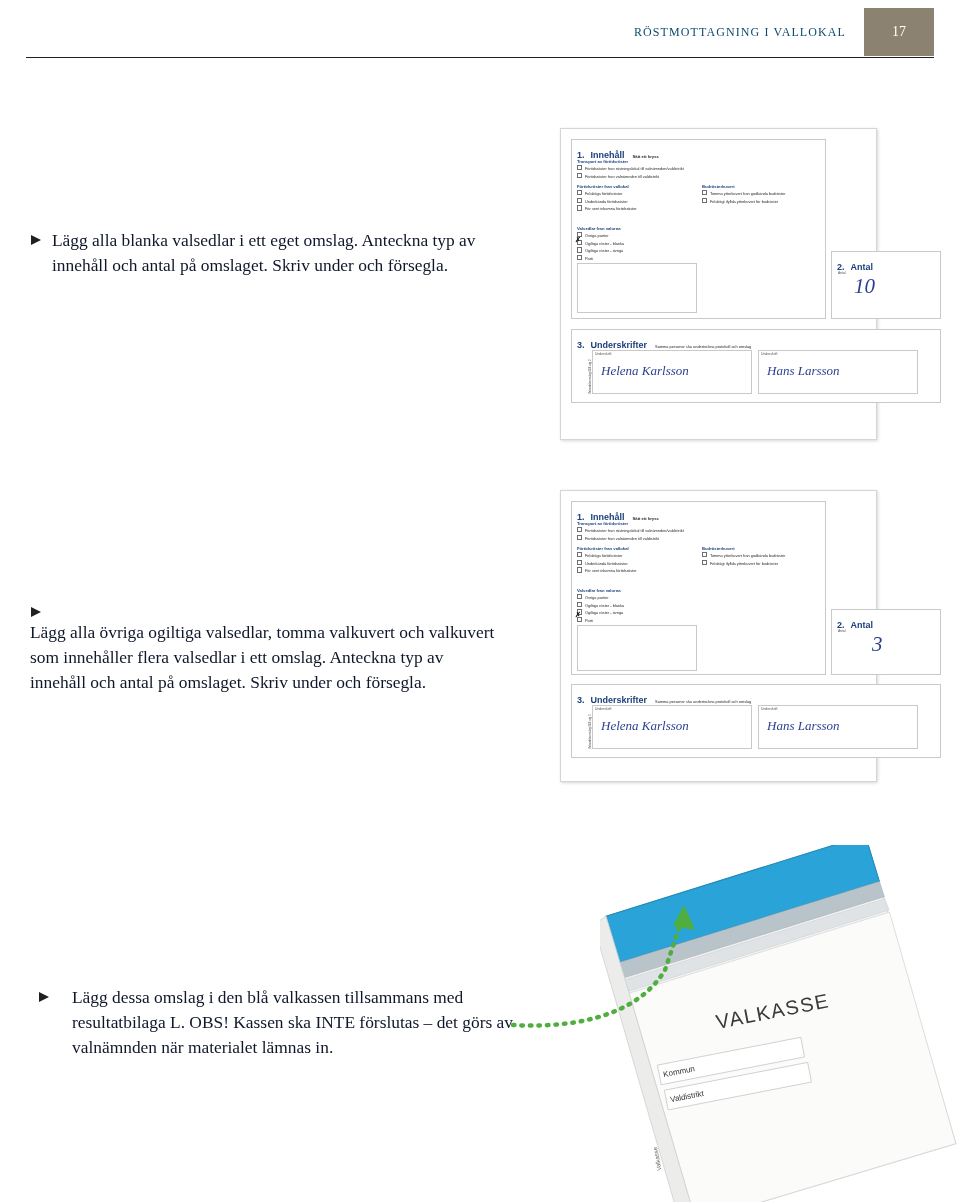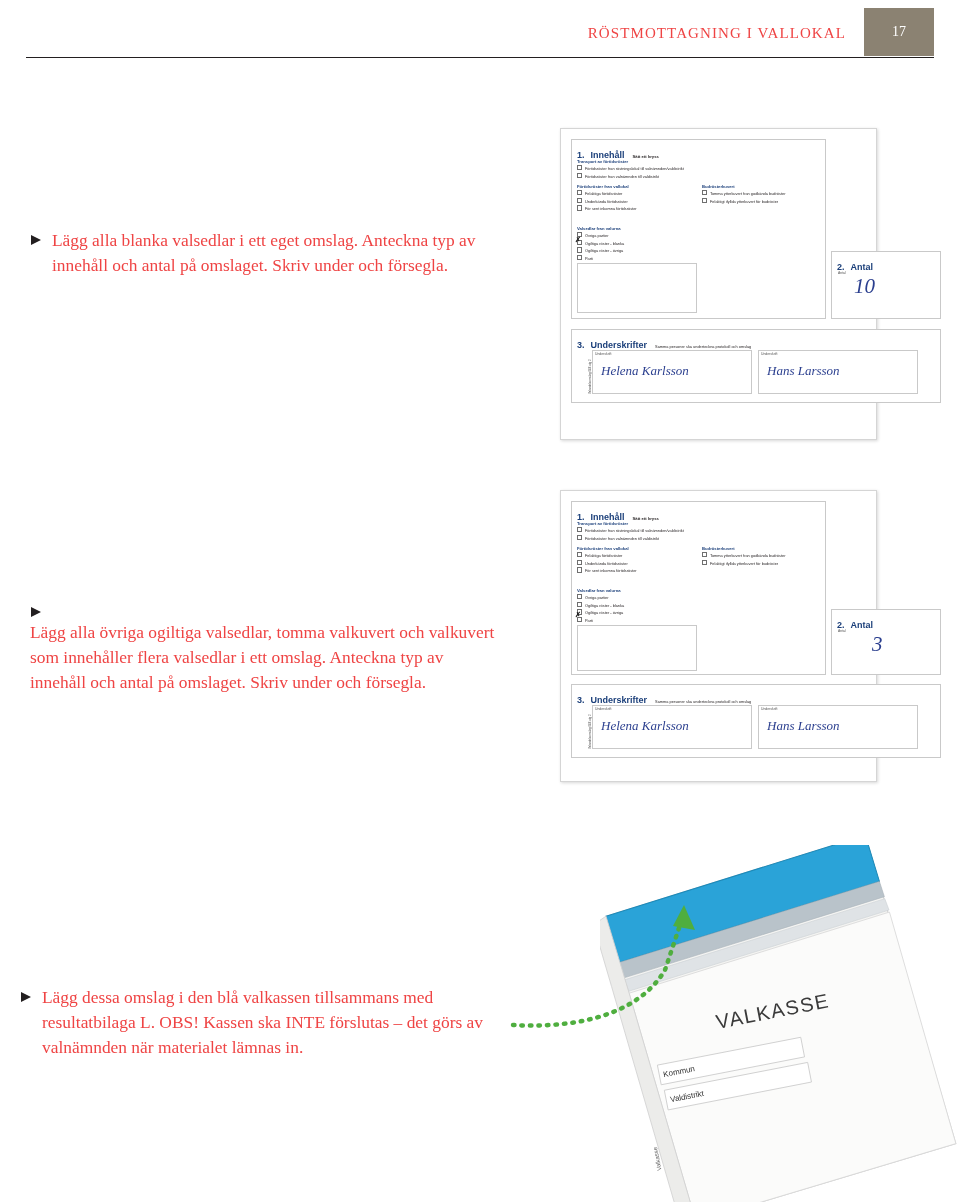--- a/index.html
+++ b/index.html
@@ -11,21 +11,21 @@
   
   .page-header{
     position:absolute;left:0;top:0;width:960px;height:60px;
   }
   .header-rule{
     position:absolute;left:26px;top:57px;width:908px;height:1px;background:#231f20;
   }
   .header-title{
     position:absolute;right:114px;top:25px;
     font-family:"Liberation Serif", serif;
-    font-size:15px;letter-spacing:1.1px;color:#ef4444;
+    font-size:12px;letter-spacing:1.1px;color:#0c4a6e;
     text-align:right;white-space:nowrap;
   }
   .header-pagebox{
     position:absolute;left:864px;top:8px;width:70px;height:48px;
     background:#8b8272;
   }
   .header-pagenum{
     position:absolute;left:864px;top:8px;width:70px;height:48px;
     color:#ffffff;font-size:14px;font-family:"Liberation Serif", serif;
     display:flex;align-items:center;justify-content:center;
@@ -34,25 +34,25 @@
   
   .instruction{
     position:absolute;display:flex;align-items:flex-start;
   }
   .bullet{
     width:14px;flex:0 0 14px;margin-top:6px;margin-right:8px;
   }
   .bullet svg{display:block;}
   .instr-text{
     font-family:"Liberation Serif", serif;
-    font-size:17.4px;line-height:25px;color:#ef4444;
+    font-size:17.4px;line-height:25px;color:#0f172a;
   }
   #instr-1{left:30px;top:228px;width:470px;}
   #instr-2{left:30px;top:600px;width:470px;flex-direction:column;}
-  #instr-3{left:20px;top:985px;width:480px;}
+  #instr-3{left:38px;top:985px;width:480px;gap:12px;}
 
   
   .form{
     position:absolute;background:#ffffff;
     border:1px solid #d5d5d5;
     box-shadow:1px 1px 3px rgba(0,0,0,0.16);
   }
   #form-1{left:560px;top:128px;width:315px;height:310px;}
   #form-2{left:560px;top:490px;width:315px;height:290px;}
 

